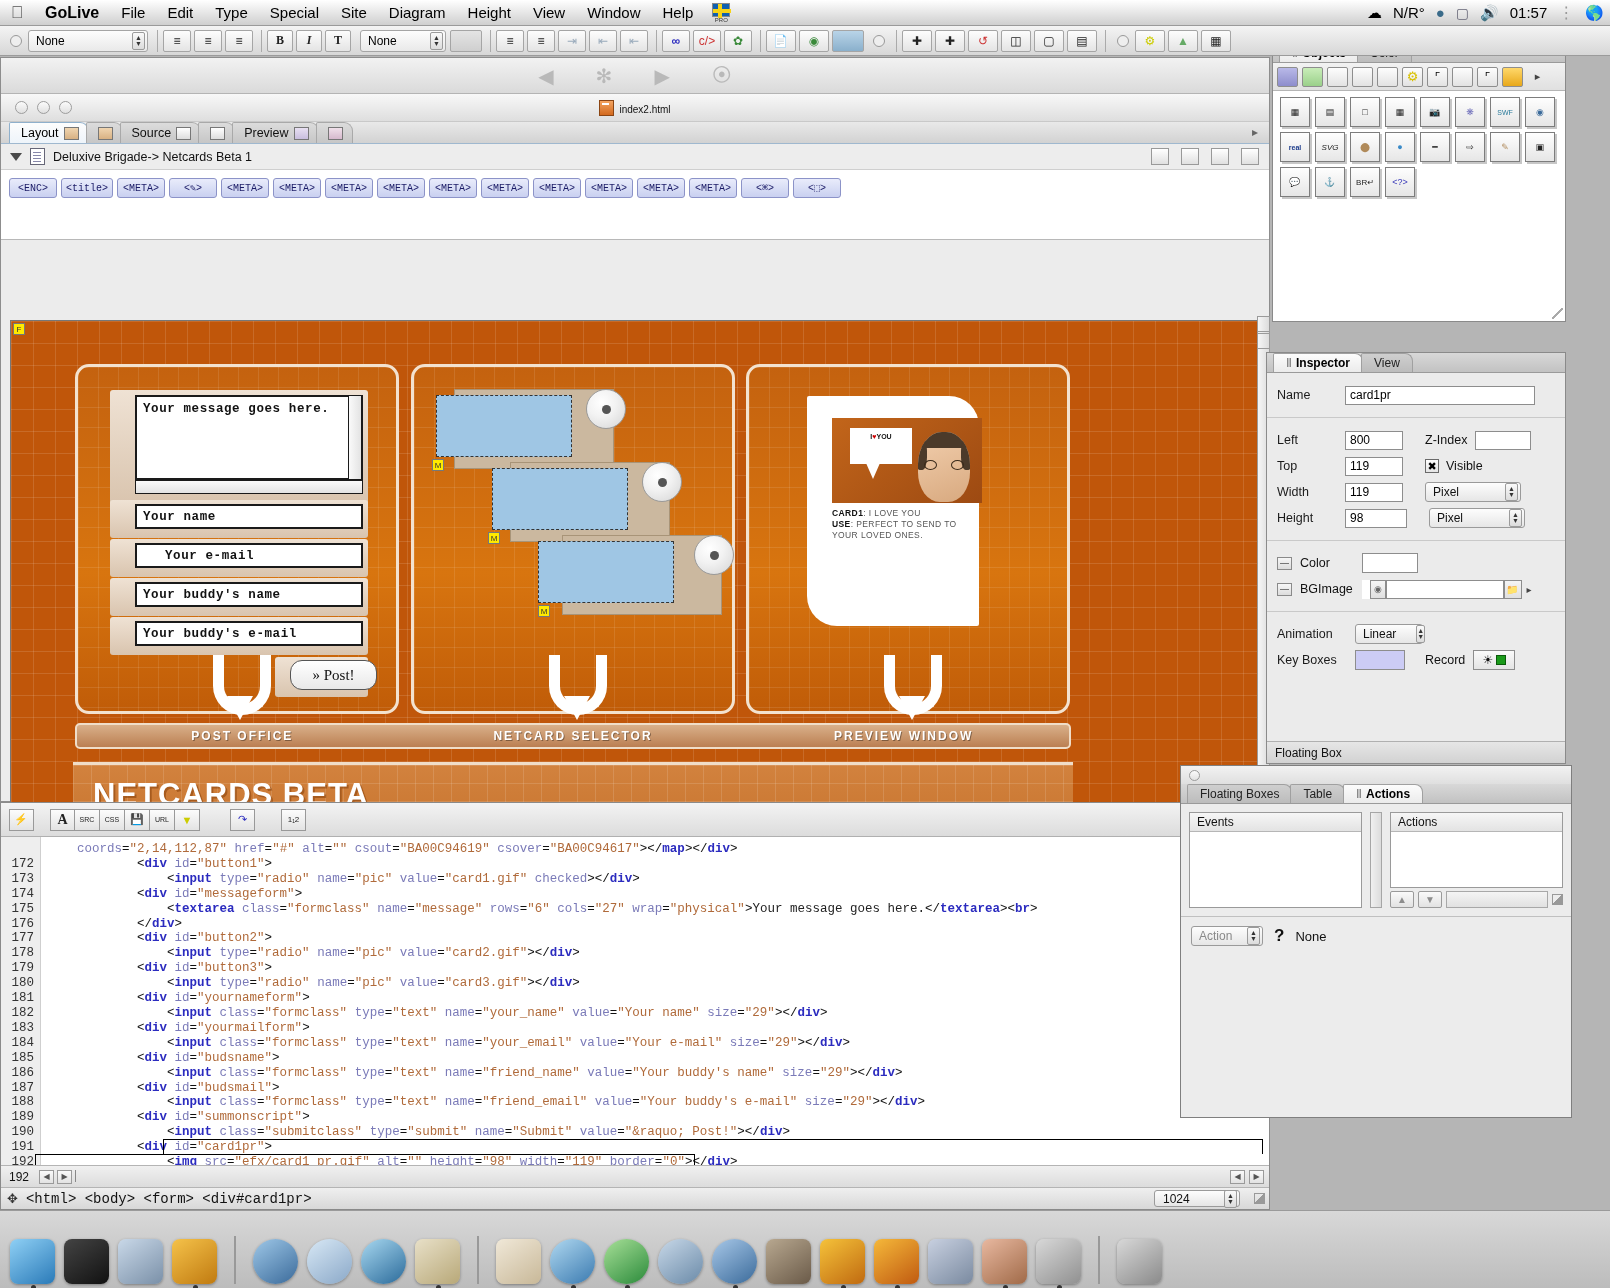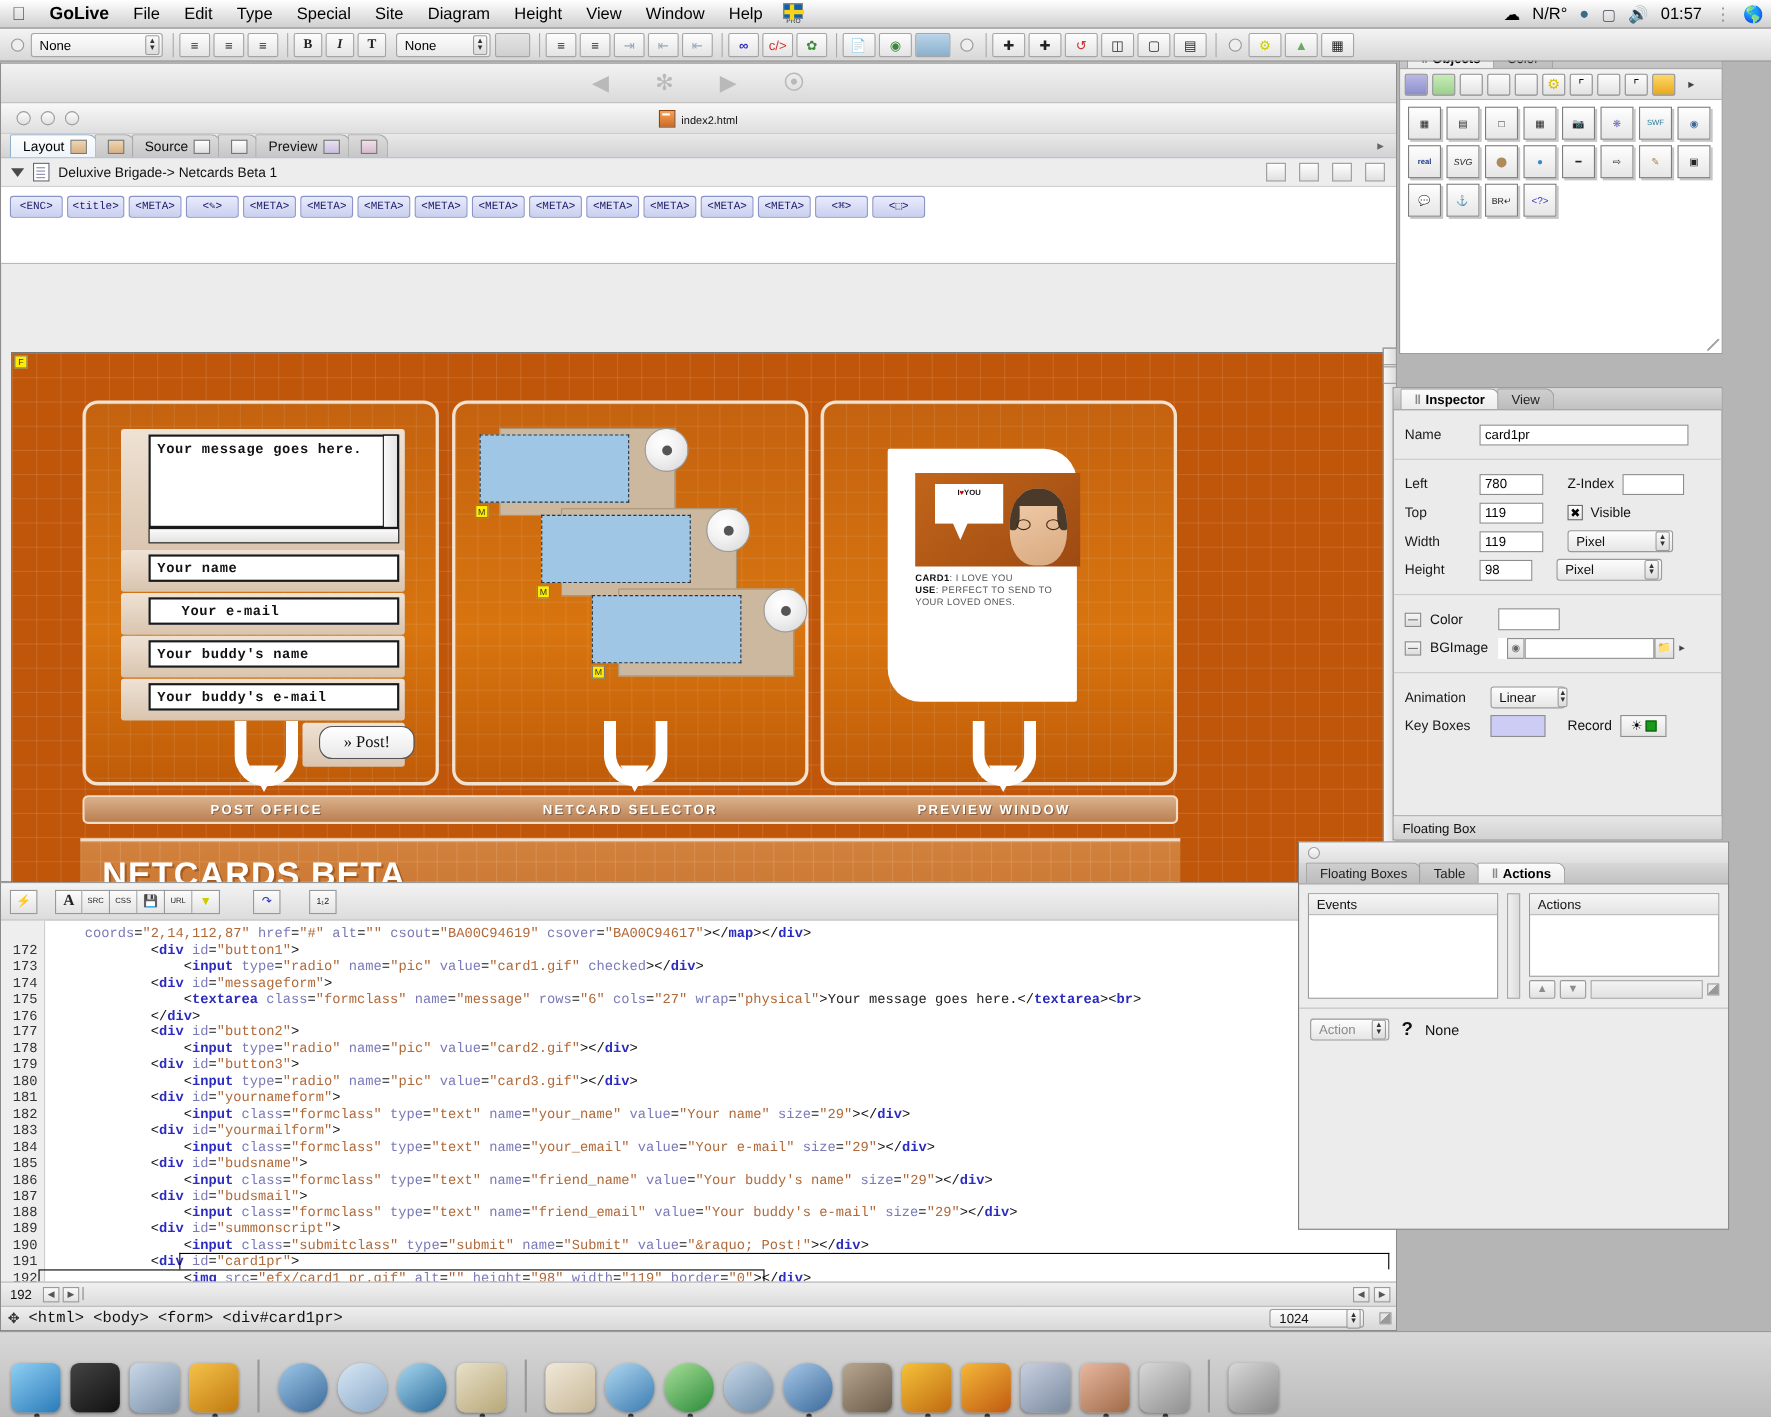--- a/index.html
+++ b/index.html
@@ -495,21 +495,21 @@
       <div class="gear" style="left:280px; top:168px;">
           <div class="gear-hole"></div>
         </div>
       <div class="marker" style="left:124px; top:238px;">M</div>
 
       <div class="ushape" style="left:135px; top:288px;"></div>
     </div>
 
     <div class="panel3" style="left:735px; top:43px; width:324px; height:350px;">
       <div class="panelgrid"></div>
-      <div id="prevcard" style="left:58px; top:41px; width:172px; height:230px;">
+      <div id="prevcard" style="left:58px; top:29px; width:172px; height:230px;">
         <div id="previmg" style="left:25px; top:22px; width:150px; height:85px;">
           <div id="bubble" style="left:18px; top:10px; width:62px; height:36px;">
             <div class="bt"><span>I</span><span class="heart">♥</span><span>YOU</span></div>
           </div>
           <div id="bubbletail" style="left:34px; top:45px;"></div>
           <div id="face" style="left:86px; top:14px; width:52px; height:70px;">
             <div class="hair" style="left:-2px;top:-4px;width:58px;height:20px;border-radius:50% 50% 0 0;"></div>
             <div class="hair" style="left:-3px;top:6px;width:12px;height:32px;border-radius:40%;"></div>
             <div class="hair" style="right:-3px;top:6px;width:12px;height:32px;border-radius:40%;"></div>
             <div class="glasses" style="left:6px;top:28px;"></div>
@@ -614,21 +614,21 @@
       <span class="ifield" style="width:190px;">
           <span>card1pr</span>
         </span>
     </div>
   </div>
 
   <div class="inspsec">
     <div class="irow">
       <span class="ilab">Left</span>
       <span class="ifield" style="width:58px;">
-          <span>780</span>
+          <span>800</span>
         </span>
       <span style="width:22px;"></span>
       <span>Z-Index</span>
       <span class="ifield" style="width:56px;margin-left:8px;">
           <span></span>
         </span>
     </div>
     <div class="irow">
       <span class="ilab">Top</span>
       <span class="ifield" style="width:58px;">
@@ -645,21 +645,21 @@
       <span class="ifield" style="width:58px;">
           <span>119</span>
         </span>
       <span class="ipop" style="width:96px;margin-left:22px;">
         <span>Pixel</span>
           <span class="stepper">▲<br>▼</span>
         </span>
     </div>
     <div class="irow">
       <span class="ilab">Height</span>
-      <span class="ifield" style="width:48px;">
+      <span class="ifield" style="width:62px;">
           <span>98</span>
         </span>
       <span class="ipop" style="width:96px;margin-left:22px;">
         <span>Pixel</span>
           <span class="stepper">▲<br>▼</span>
         </span>
     </div>
   </div>
 
   <div class="inspsec">

